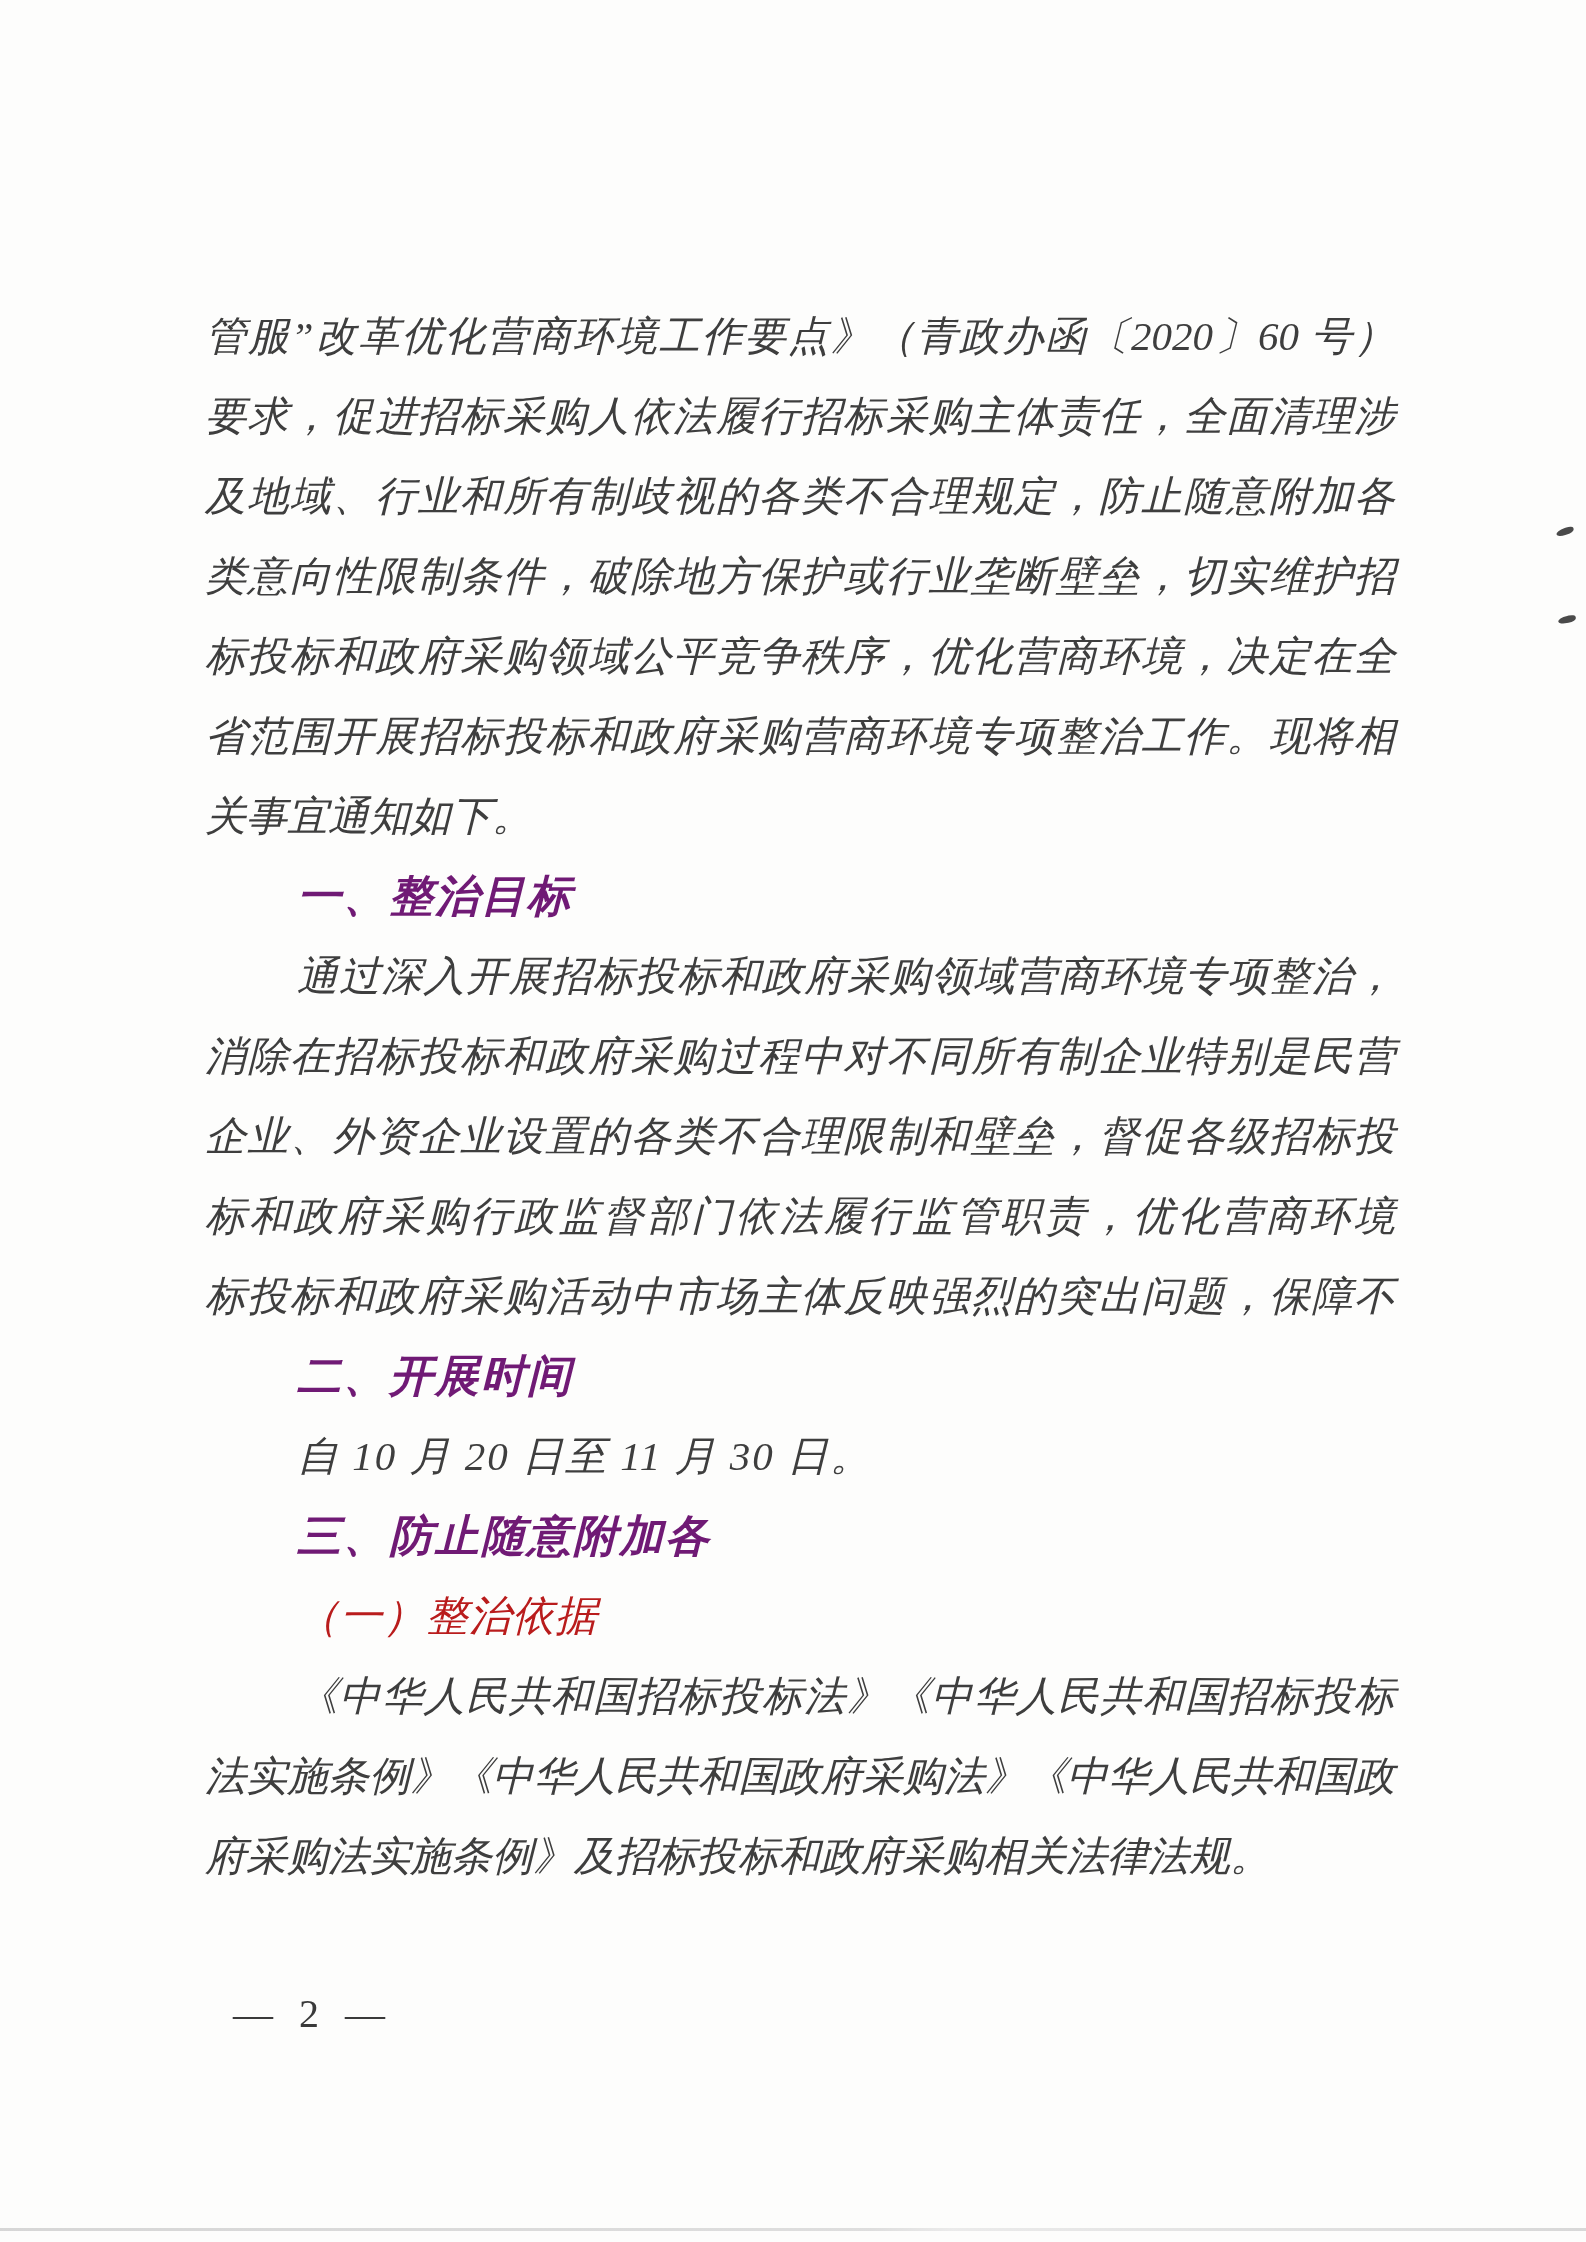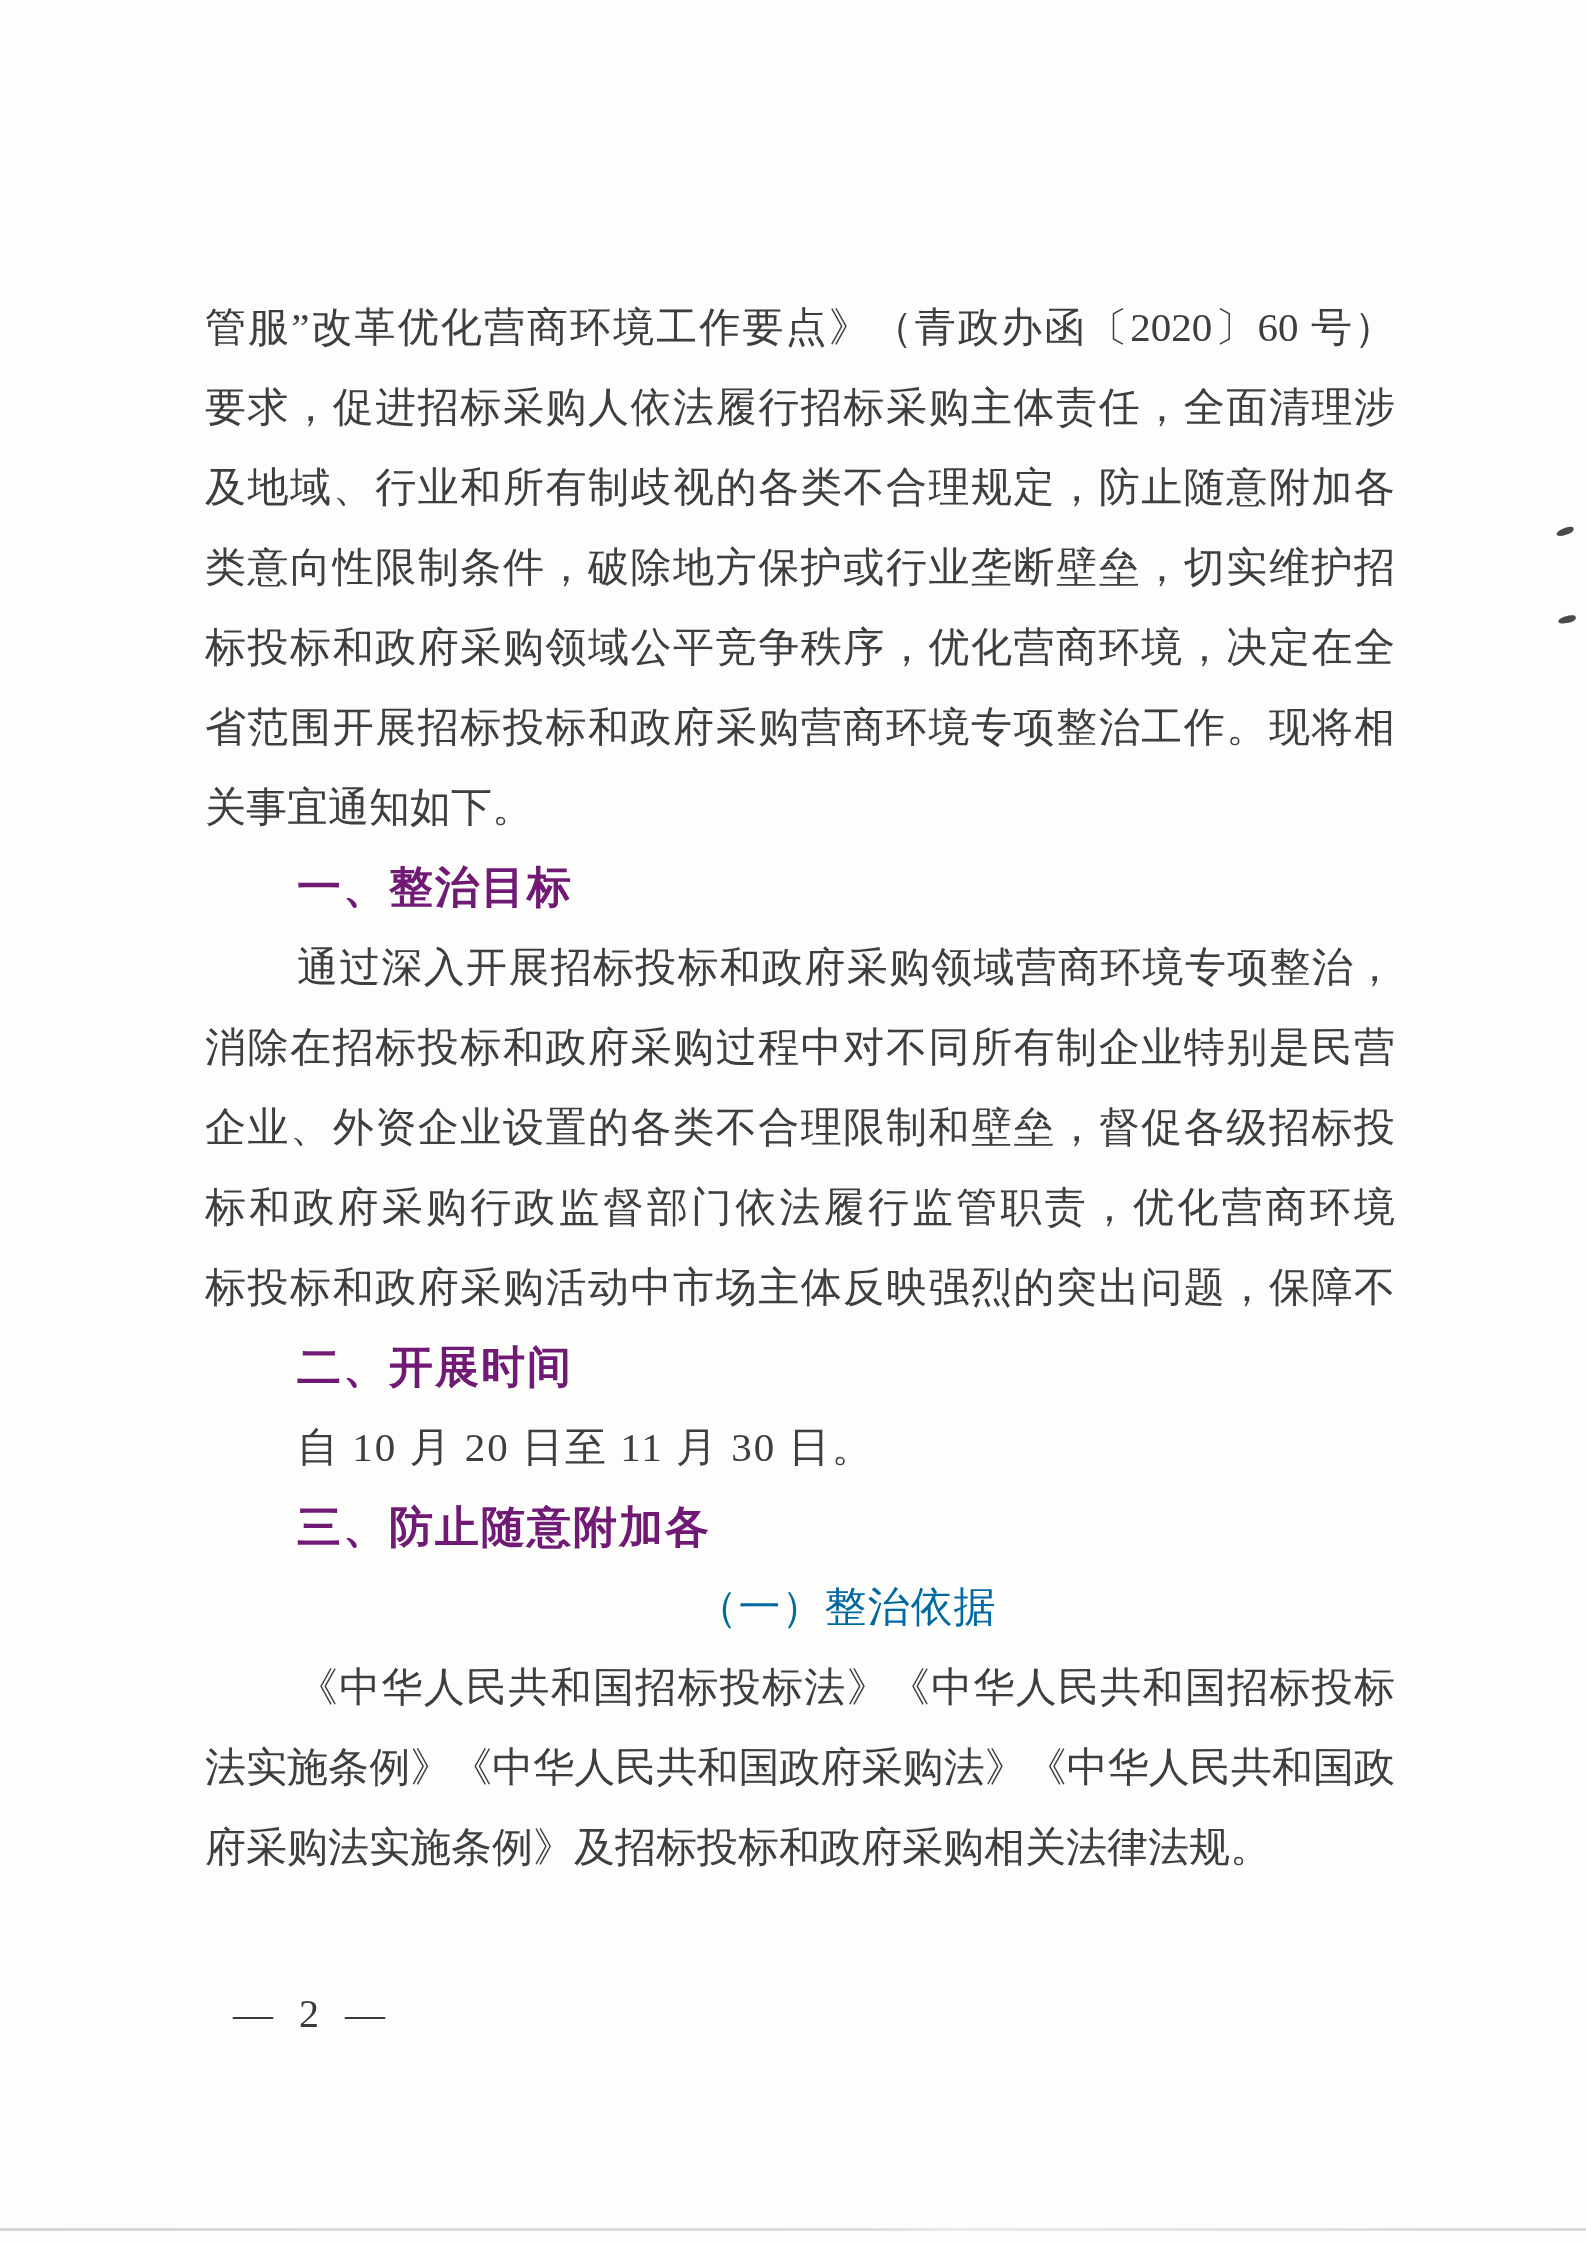--- a/index.html
+++ b/index.html
@@ -12,22 +12,23 @@
     width: 1586px;
     height: 2242px;
     background: #fdfdfc;
     overflow: hidden;
     font-family: "Liberation Serif", "DejaVu Serif", serif;
     color: #3e3e3e;
   }
   .text-block {
     position: absolute;
     left: 205px;
-    top: 287px;
+    top: 296px;
     width: 1190px;
+    font-style: italic;
   }
   .line {
     height: 80px;
     line-height: 80px;
     font-size: 41px;
     white-space: nowrap;
     color: #3e3e3e;
   }
   
   .line.j {
@@ -43,23 +44,22 @@
   .line.h {
     font-family: "Liberation Sans", "DejaVu Sans", sans-serif;
     font-weight: bold;
     font-size: 44px;
     color: #701a75;
     letter-spacing: 2px;
   }
   
   .line.kai {
     font-size: 42px;
-    color: #0369a1;
+    color: #b91c1c;
     letter-spacing: 1px;
-    text-align: center;
   }
   .line.sp {
     letter-spacing: 2px;
   }
   .page-number {
     position: absolute;
     left: 233px;
     top: 1990px;
     font-size: 40px;
     letter-spacing: 8px;

